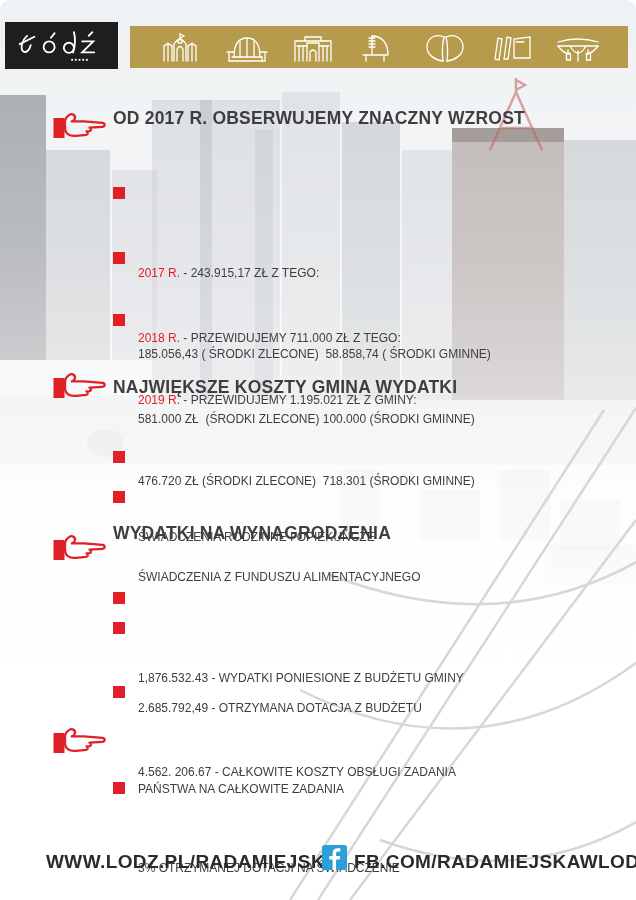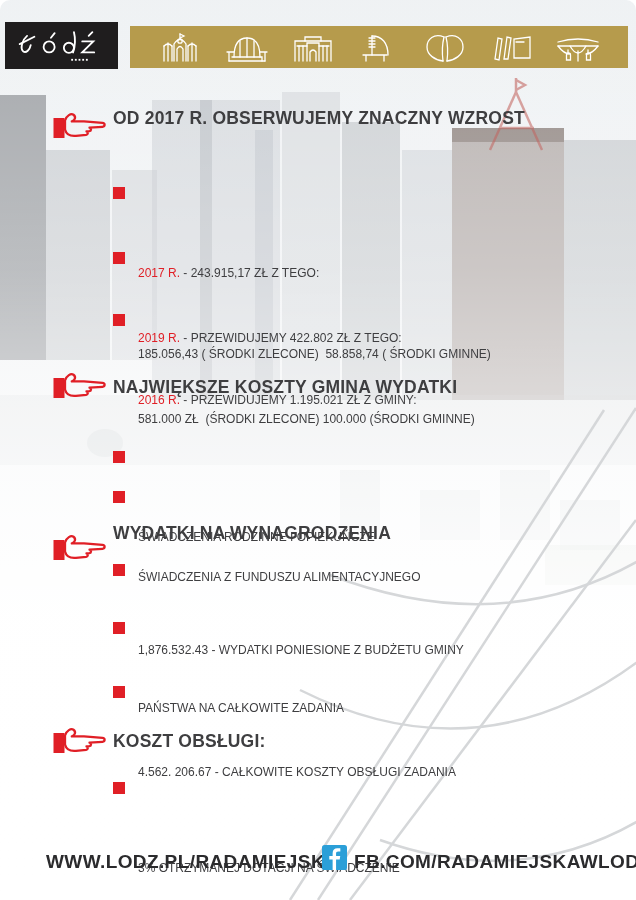--- a/index.html
+++ b/index.html
@@ -193,26 +193,27 @@
       <div>OD 2017 R. OBSERWUJEMY ZNACZNY WZROST</div>
     </div>
 
     <div class="bullet" style="top:179px">
       <span class="sq"></span>
       <div><span class="year">2017 R.</span><span> - 243.915,17 ZŁ Z TEGO:</span></div>
       <div>185.056,43 ( ŚRODKI ZLECONE)  58.858,74 ( ŚRODKI GMINNE)</div>
     </div>
     <div class="bullet" style="top:244px">
       <span class="sq"></span>
-      <div><span class="year">2019 R.</span><span> - PRZEWIDUJEMY 422.802 ZŁ Z TEGO:</span></div>
+      <div><span class="year">2018 R.</span><span> - PRZEWIDUJEMY 711.000 ZŁ Z TEGO:</span></div>
       <div>581.000 ZŁ  (ŚRODKI ZLECONE) 100.000 (ŚRODKI GMINNE)</div>
     </div>
     <div class="bullet" style="top:306px">
       <span class="sq"></span>
-      <div><span class="year">2016 R.</span><span> - PRZEWIDUJEMY 1.195.021 ZŁ Z GMINY:</span></div>
+      <div><span class="year">2019 R.</span><span> - PRZEWIDUJEMY 1.195.021 ZŁ Z GMINY:</span></div>
+      <div>476.720 ZŁ (ŚRODKI ZLECONE)  718.301 (ŚRODKI GMINNE)</div>
     </div>
 
     <div class="hand" style="top:371px">
       <svg width="56" height="30" viewBox="0 0 54 30">
         <rect x="0.5" y="7" width="11" height="20" fill="#e01f26"></rect>
         <path d="M12 9.5 C13.5 4.5 18 2 20.5 3.8 C23.3 5.8 22 9.6 18.8 10.4 L31 10.4 L49.5 11.8 C52.3 12 52.3 15.6 49.5 15.8 L36.5 16.6 C38.6 17 38.5 19.8 36.4 20.1 L33.5 20.4 C35.4 20.9 35.2 23.5 33.2 23.8 L23 24.8 C16.5 25.4 13 22.5 12 18.5 Z" fill="none" stroke="#e01f26" stroke-width="2.3" stroke-linejoin="round"></path>
       </svg>
     </div>
     <div class="heading" style="top:374px">
       <div>NAJWIĘKSZE KOSZTY GMINA WYDATKI</div>
@@ -228,41 +229,39 @@
 
     <div class="hand" style="top:533px">
       <svg width="56" height="30" viewBox="0 0 54 30">
         <rect x="0.5" y="7" width="11" height="20" fill="#e01f26"></rect>
         <path d="M12 9.5 C13.5 4.5 18 2 20.5 3.8 C23.3 5.8 22 9.6 18.8 10.4 L31 10.4 L49.5 11.8 C52.3 12 52.3 15.6 49.5 15.8 L36.5 16.6 C38.6 17 38.5 19.8 36.4 20.1 L33.5 20.4 C35.4 20.9 35.2 23.5 33.2 23.8 L23 24.8 C16.5 25.4 13 22.5 12 18.5 Z" fill="none" stroke="#e01f26" stroke-width="2.3" stroke-linejoin="round"></path>
       </svg>
     </div>
     <div class="heading" style="top:520px">
       <div>WYDATKI NA WYNAGRODZENIA</div>
     </div>
-    <div class="bullet" style="top:556px">
+    <div class="bullet" style="top:584px">
       <span class="sq"></span>
       <div>1,876.532.43 - WYDATKI PONIESIONE Z BUDŻETU GMINY</div>
     </div>
     <div class="bullet" style="top:614px">
       <span class="sq"></span>
+      <div>2.685.792,49 - OTRZYMANA DOTACJA Z BUDŻETU</div>
       <div>PAŃSTWA NA CAŁKOWITE ZADANIA</div>
     </div>
     <div class="bullet" style="top:678px">
       <span class="sq"></span>
       <div>4.562. 206.67 - CAŁKOWITE KOSZTY OBSŁUGI ZADANIA</div>
     </div>
 
     <div class="hand" style="top:726px">
       <svg width="56" height="30" viewBox="0 0 54 30">
         <rect x="0.5" y="7" width="11" height="20" fill="#e01f26"></rect>
         <path d="M12 9.5 C13.5 4.5 18 2 20.5 3.8 C23.3 5.8 22 9.6 18.8 10.4 L31 10.4 L49.5 11.8 C52.3 12 52.3 15.6 49.5 15.8 L36.5 16.6 C38.6 17 38.5 19.8 36.4 20.1 L33.5 20.4 C35.4 20.9 35.2 23.5 33.2 23.8 L23 24.8 C16.5 25.4 13 22.5 12 18.5 Z" fill="none" stroke="#e01f26" stroke-width="2.3" stroke-linejoin="round"></path>
       </svg>
-    </div>
-    <div class="heading" style="top:728px">
-      <div>KOSZT OBSŁUGI:</div>
     </div>
     <div class="bullet" style="top:774px">
       <span class="sq"></span>
       <div>3% OTRZYMANEJ DOTACJI NA ŚWIADCZENIE</div>
     </div>
 
     <div class="footer-www">WWW.LODZ.PL/RADAMIEJSKA</div>
     <div class="fb-badge">
       <svg width="25" height="25" viewBox="0 0 24 24">
         <rect width="24" height="24" rx="2.5" fill="#2b9fd8"></rect>

